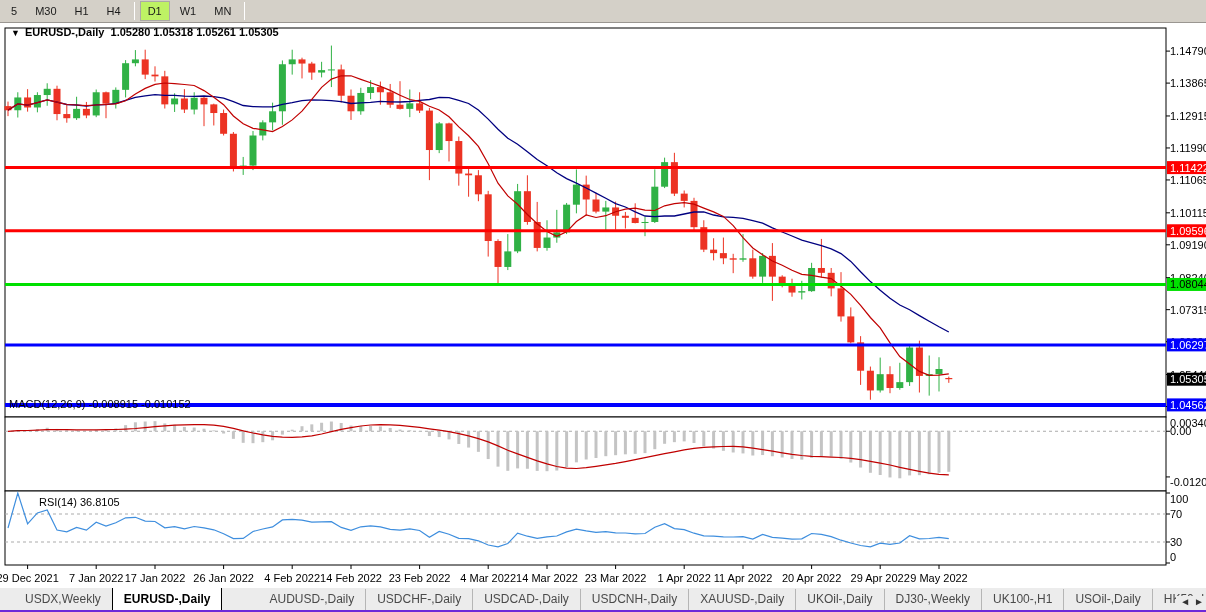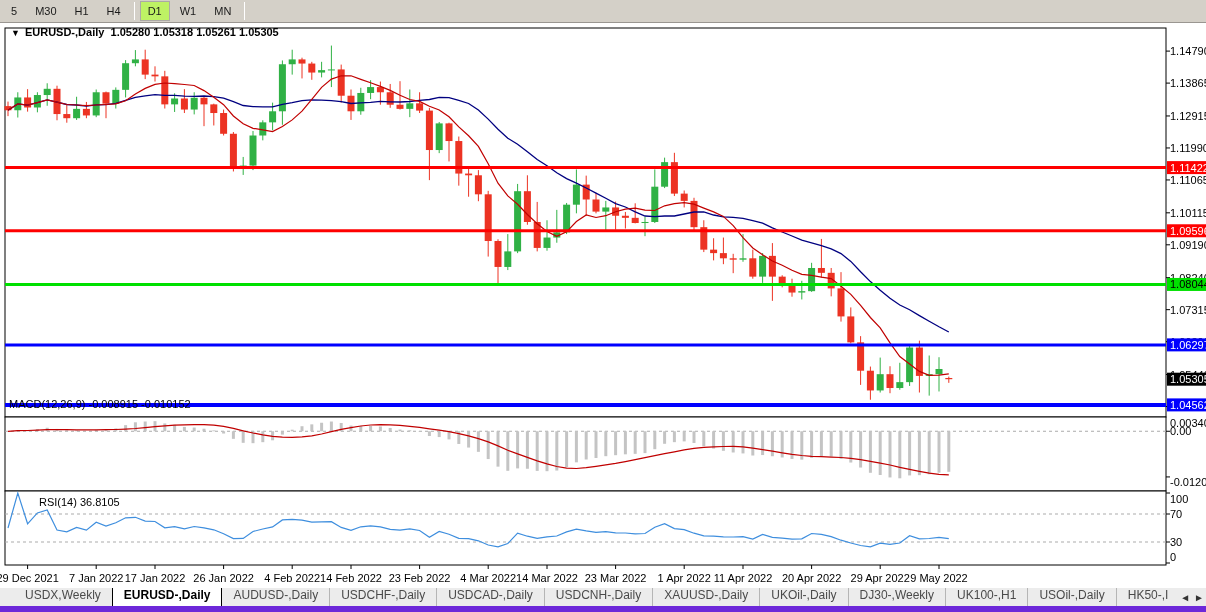--- a/index.html
+++ b/index.html
@@ -27,34 +27,34 @@
   .overlay-label {
     position:absolute; font-size:11px; color:#000; white-space:nowrap;
     pointer-events:none; letter-spacing:0;
   }
   #chart-title { top:3px; left:11px; font-weight:bold; }
   #chart-title .caret { font-size:9px; margin-right:5px; }
   #macd-label { top:375px; left:9px; }
   #rsi-label  { top:473px; left:20px;margin-left:19px; }
   
   #tabbar {
-    height:24px; background:#ececec; border-bottom:6px solid #6d28d9;
+    height:24px; background:#ececec; border-bottom:2px solid #6d28d9;
     display:flex; align-items:flex-end; position:relative; padding-left:14px;
     overflow:hidden;
   }
   .tab {
     font-size:12px; color:#4a4a4a; padding:3px 11px 4px 11px; height:21px;
     white-space:nowrap; cursor:default; background:transparent;
   }
   .tab + .tab { border-left:1px solid #b5b5b5; }
   .tab.active {
     background:#ffffff; color:#000; font-weight:bold;
     border:1px solid #000; border-bottom:none; height:23px; padding-top:4px;
   }
-  .tab.active + .tab { border-left:none; }
+  .tab.active + .tab { border-left:none;margin-left:36px; }
   #tab-scrollers {
     position:absolute; right:2px; bottom:3px; display:flex; gap:4px;
     background:#ececec; padding-left:4px;
   }
   .scroller { font-size:10px; color:#333; cursor:default; }
 </style>
 </head>
 <body>
 
 <div id="toolbar">

